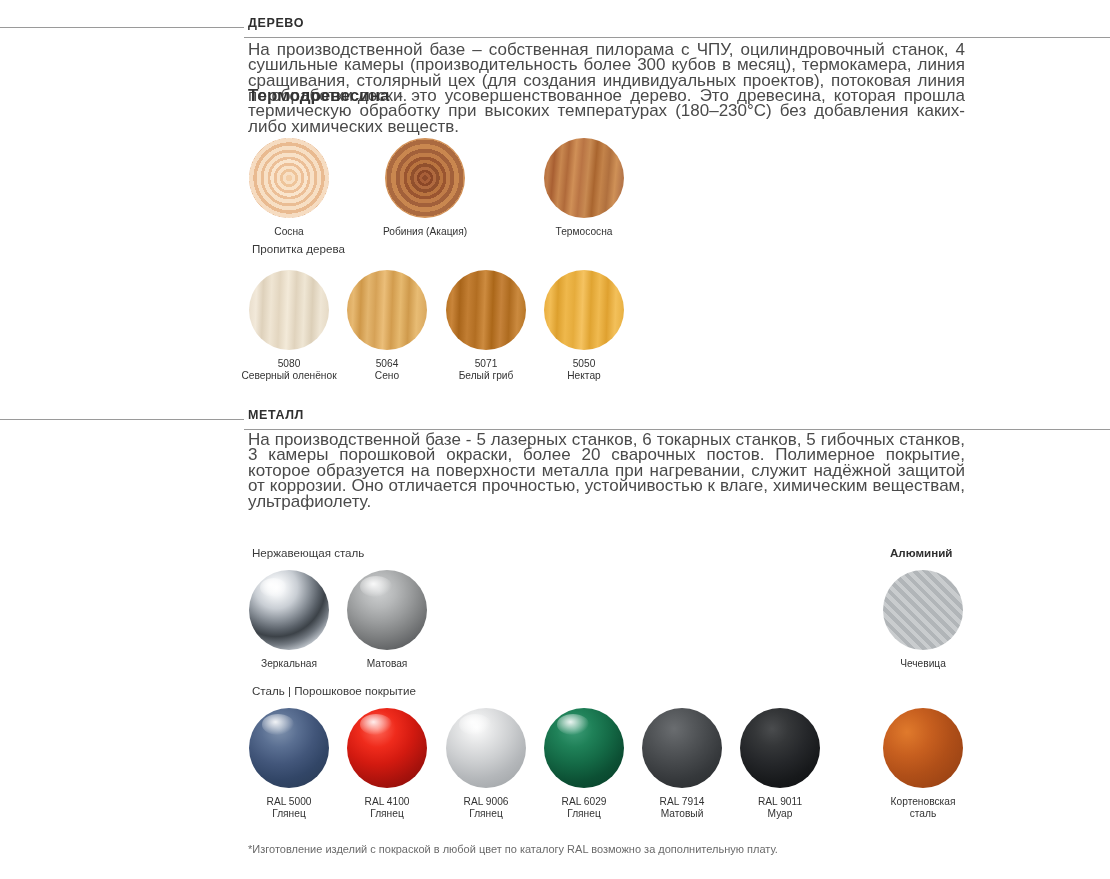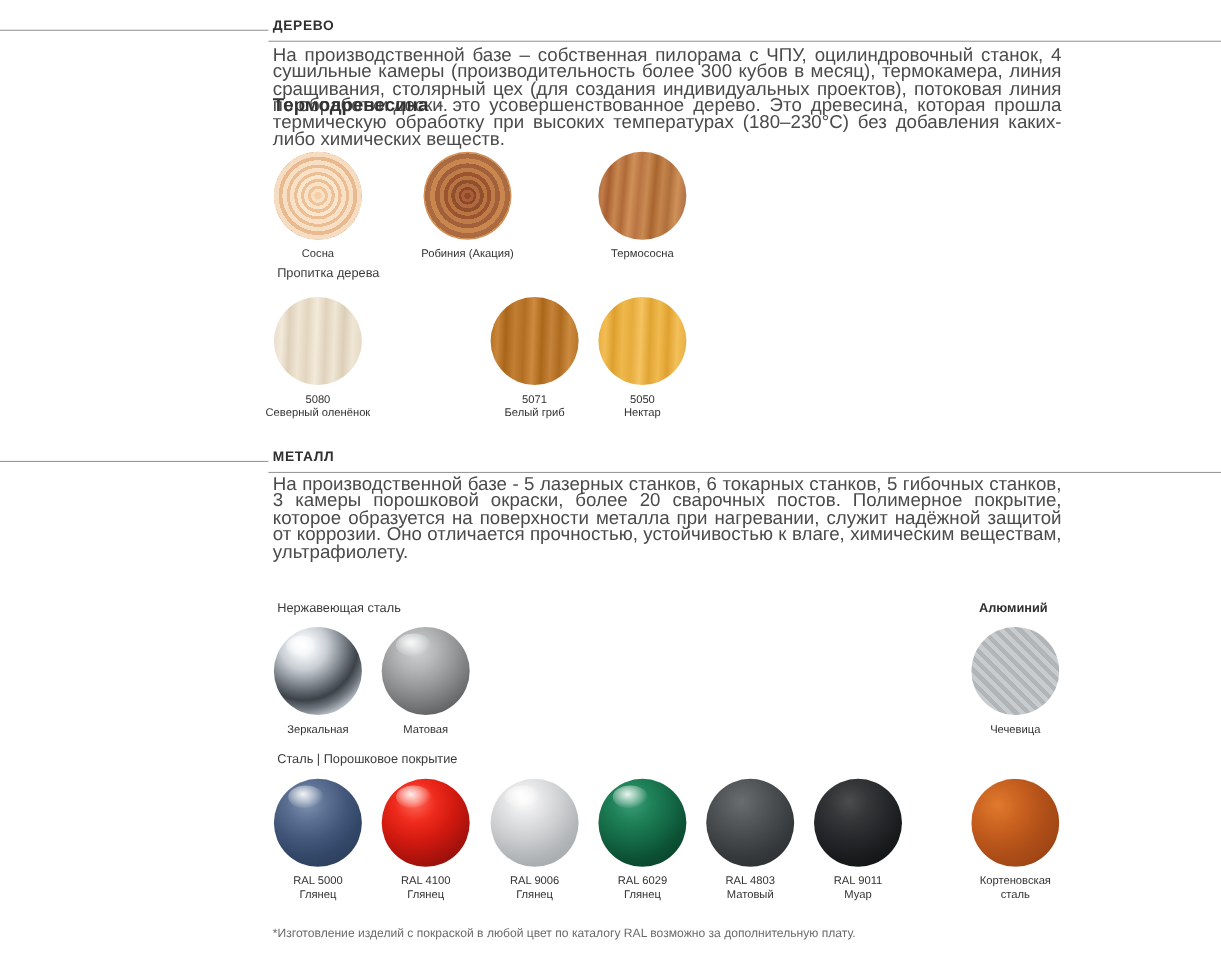--- a/index.html
+++ b/index.html
@@ -224,20 +224,27 @@
 
   <div class="sub-label" style="left:252px; top:242px;">Пропитка дерева</div>
 
   <div class="swatch" style="left:239px; top:270px;">
     <div class="disc ring-5080"></div>
     <div class="cap">
       <span>5080</span>
       <span class="l2">Северный оленёнок</span>
     </div>
   </div>
+  <div class="swatch" style="left:337px; top:270px;">
+    <div class="disc ring-5064"></div>
+    <div class="cap">
+      <span>5064</span>
+      <span class="l2">Сено</span>
+    </div>
+  </div>
   <div class="swatch" style="left:436px; top:270px;">
     <div class="disc ring-5071"></div>
     <div class="cap">
       <span>5071</span>
       <span class="l2">Белый гриб</span>
     </div>
   </div>
   <div class="swatch" style="left:534px; top:270px;">
     <div class="disc ring-5050"></div>
     <div class="cap">
@@ -308,21 +315,21 @@
         <div class="gloss"></div>
       </div>
     <div class="cap">
       <span>RAL 6029</span>
       <span class="l2">Глянец</span>
     </div>
   </div>
   <div class="swatch" style="left:632px; top:708px;">
     <div class="disc sphere sph-7024"></div>
     <div class="cap">
-      <span>RAL 4803</span>
+      <span>RAL 7914</span>
       <span class="l2">Матовый</span>
     </div>
   </div>
   <div class="swatch" style="left:730px; top:708px;">
     <div class="disc sphere sph-9011"></div>
     <div class="cap">
       <span>RAL 9011</span>
       <span class="l2">Муар</span>
     </div>
   </div>

